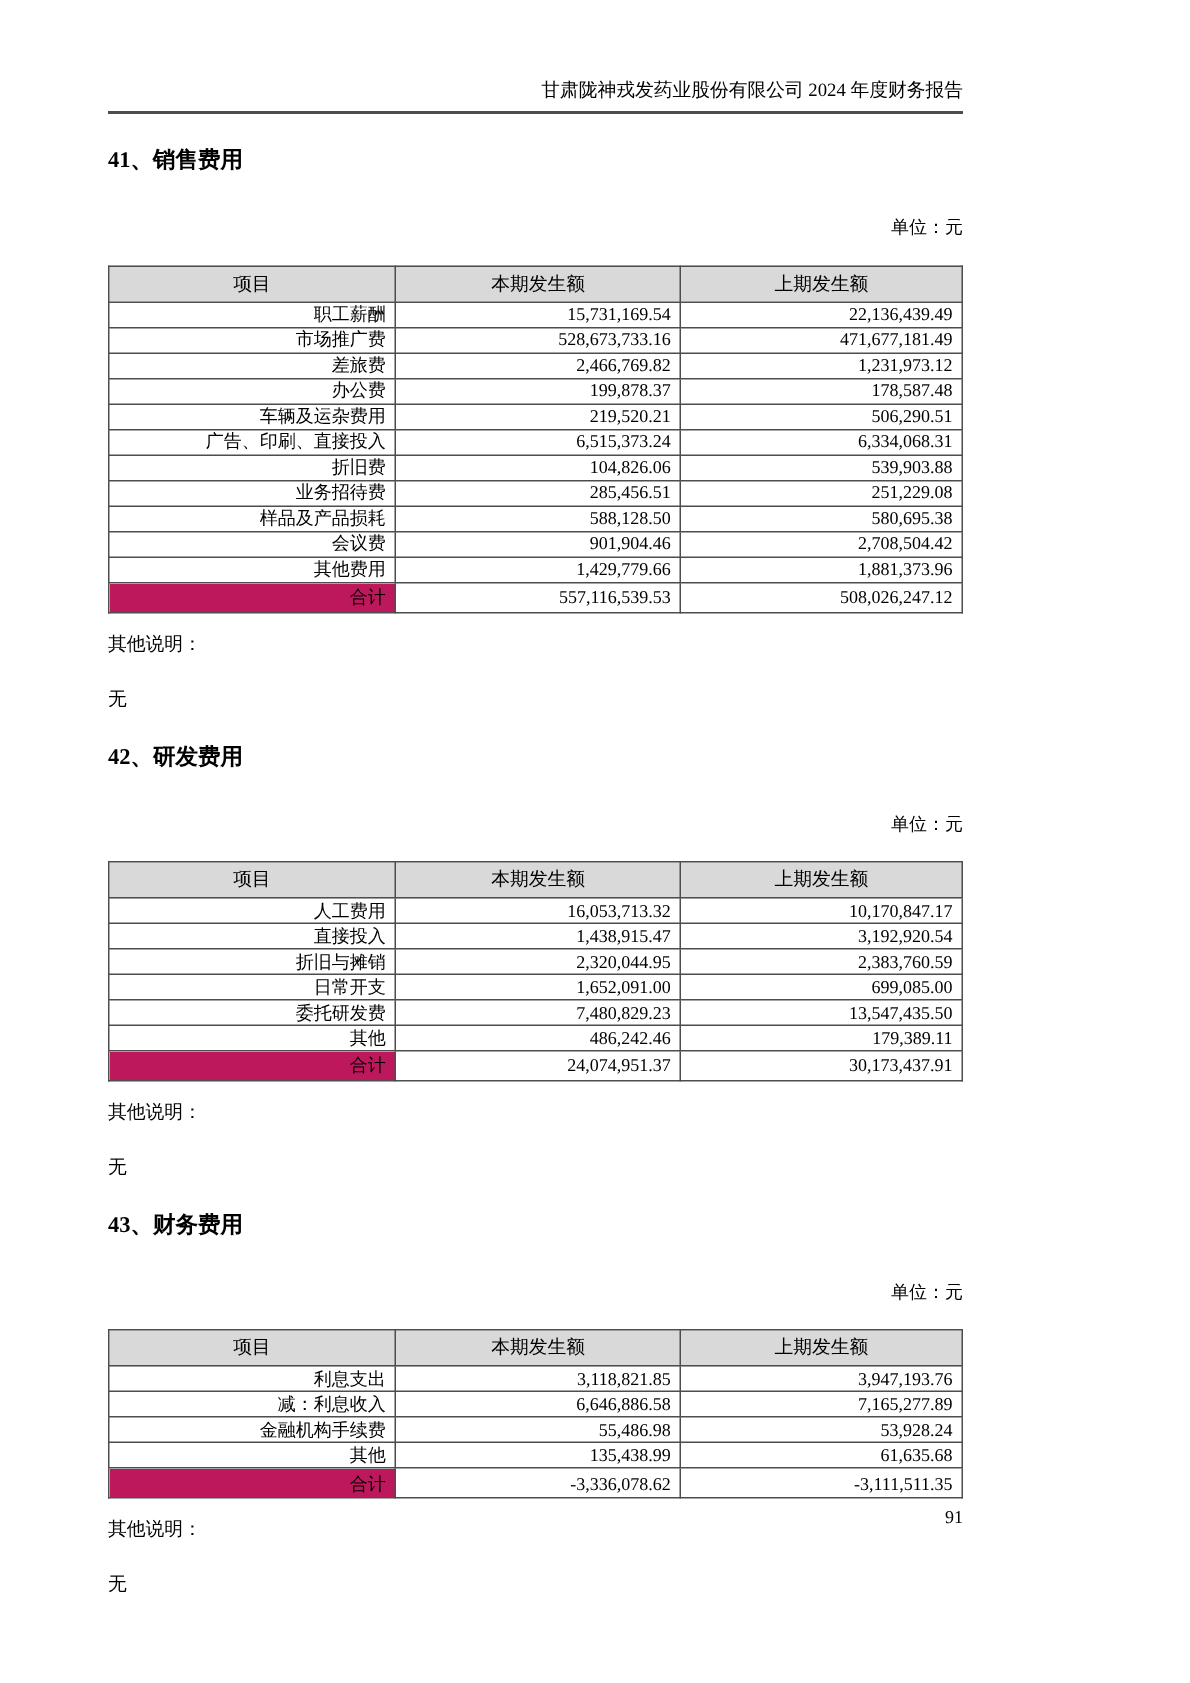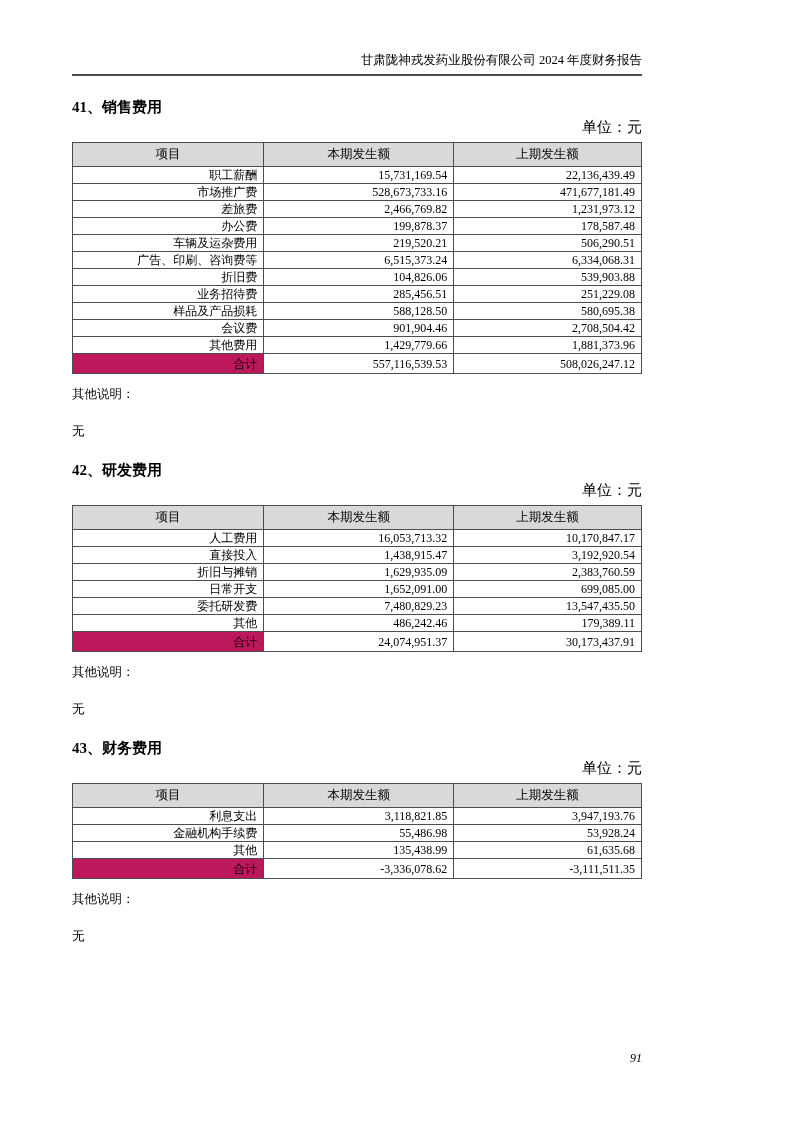--- a/index.html
+++ b/index.html
@@ -30,29 +30,29 @@
     border-bottom: 2.5px solid #4d4d4d;
   }
   .section-title {
     font-size: 15px;
     font-weight: bold;
     margin: 22px 0 0 0;
     line-height: 1.2;
   }
   .unit-line {
     text-align: right;
-    font-size: 15px;
-    margin-top: 2px;
+    font-size: 12px;
+    margin-top: 28px;
     line-height: 1.2;
   }
   table.fin-table {
     width: 100%;
     border-collapse: collapse;
     table-layout: fixed;
-    margin-top: 6px;
+    margin-top: 18px;
     border-radius: 16px;
   }
   table.fin-table col.c1 { width: 33.6%; }
   table.fin-table col.c2 { width: 33.4%; }
   table.fin-table col.c3 { width: 33.0%; }
   table.fin-table th {
     background: #d9d9d9;
     border: 1px solid #4d4d4d;
     font-weight: normal;
     font-size: 12.5px;
@@ -80,23 +80,22 @@
     line-height: 1.2;
   }
   .notes-value {
     font-size: 12.5px;
     margin-top: 22px;
     line-height: 1.2;
   }
   .page-number {
     position: absolute;
     right: 71px;
-    top: 1051px;
+    top: 1004px;
     font-size: 12px;
-    font-style: italic;
   }
 </style>
 </head>
 <body>
 
 <div class="page">
 
   <div class="doc-header">甘肃陇神戎发药业股份有限公司 2024 年度财务报告</div>
 
   <div>
@@ -135,21 +134,21 @@
             <td class="item-cell">办公费</td>
             <td class="num-cell">199,878.37</td>
             <td class="num-cell">178,587.48</td>
           </tr>
           <tr>
             <td class="item-cell">车辆及运杂费用</td>
             <td class="num-cell">219,520.21</td>
             <td class="num-cell">506,290.51</td>
           </tr>
           <tr>
-            <td class="item-cell">广告、印刷、咨询费等</td>
+            <td class="item-cell">广告、印刷、直接投入</td>
             <td class="num-cell">6,515,373.24</td>
             <td class="num-cell">6,334,068.31</td>
           </tr>
           <tr>
             <td class="item-cell">折旧费</td>
             <td class="num-cell">104,826.06</td>
             <td class="num-cell">539,903.88</td>
           </tr>
           <tr>
             <td class="item-cell">业务招待费</td>
@@ -204,21 +203,21 @@
             <td class="num-cell">16,053,713.32</td>
             <td class="num-cell">10,170,847.17</td>
           </tr>
           <tr>
             <td class="item-cell">直接投入</td>
             <td class="num-cell">1,438,915.47</td>
             <td class="num-cell">3,192,920.54</td>
           </tr>
           <tr>
             <td class="item-cell">折旧与摊销</td>
-            <td class="num-cell">1,629,935.09</td>
+            <td class="num-cell">2,320,044.95</td>
             <td class="num-cell">2,383,760.59</td>
           </tr>
           <tr>
             <td class="item-cell">日常开支</td>
             <td class="num-cell">1,652,091.00</td>
             <td class="num-cell">699,085.00</td>
           </tr>
           <tr>
             <td class="item-cell">委托研发费</td>
             <td class="num-cell">7,480,829.23</td>
@@ -256,20 +255,25 @@
           <th>上期发生额</th>
         </tr>
       </thead>
       <tbody>
           <tr>
             <td class="item-cell">利息支出</td>
             <td class="num-cell">3,118,821.85</td>
             <td class="num-cell">3,947,193.76</td>
           </tr>
           <tr>
+            <td class="item-cell indent">减：利息收入</td>
+            <td class="num-cell">6,646,886.58</td>
+            <td class="num-cell">7,165,277.89</td>
+          </tr>
+          <tr>
             <td class="item-cell">金融机构手续费</td>
             <td class="num-cell">55,486.98</td>
             <td class="num-cell">53,928.24</td>
           </tr>
           <tr>
             <td class="item-cell">其他</td>
             <td class="num-cell">135,438.99</td>
             <td class="num-cell">61,635.68</td>
           </tr>
           <tr class="total-row">

